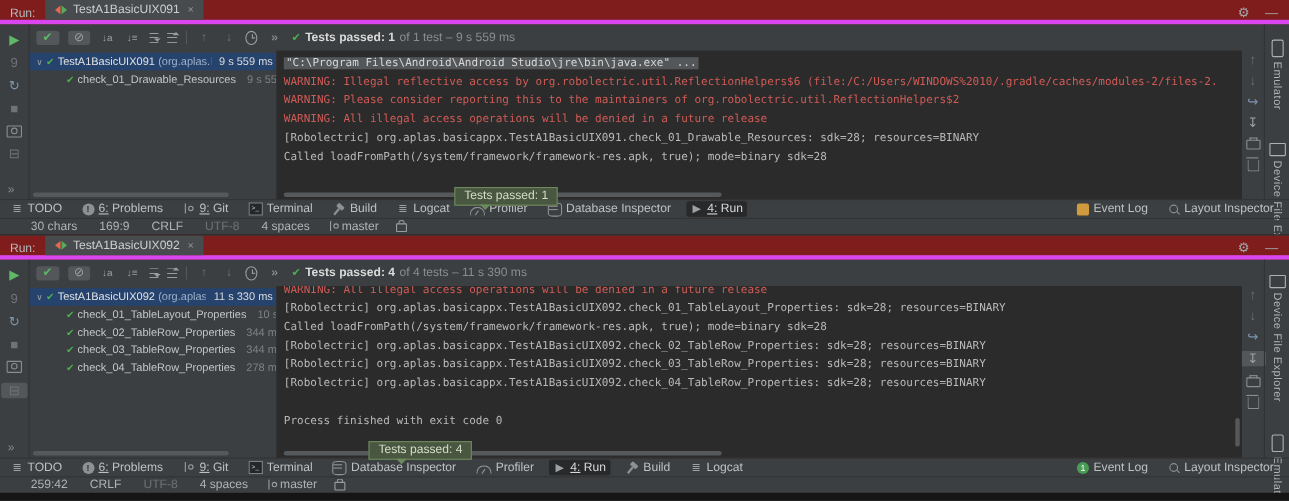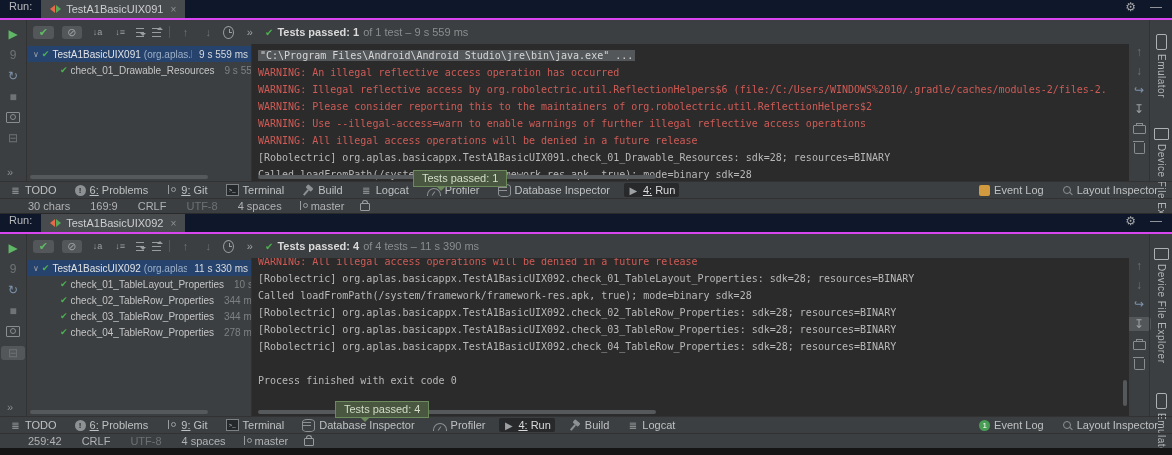--- a/index.html
+++ b/index.html
@@ -1,21 +1,21 @@
 <!DOCTYPE html>
 <html><head>
 <meta charset="utf-8">
 <style>
   html,body{margin:0;padding:0}
   body{width:1172px;height:455px;background:#151515;font-family:"Liberation Sans",sans-serif;overflow:hidden}
   .win{position:relative;width:1172px;background:#3c3f41;color:#bbbbbb;display:flex;flex-direction:column;overflow:hidden}
   .win.top{height:213px;border-bottom:1px solid #2a2a2a}
   .win.bot{height:234px}
   
-  .hdr{flex:0 0 18px;height:18px;display:flex;align-items:flex-start;font-size:11px;border-bottom:2px solid #d946ef;background:#0f172a}
+  .hdr{flex:0 0 18px;height:18px;display:flex;align-items:flex-end;font-size:11px;border-bottom:4px solid #d946ef;background:#7f1d1d}
   .runlbl{padding:0 9px;color:#b7b9bb}
   .tab{display:flex;align-items:center;gap:5px;background:#474b4e;height:18px;padding:0 9px;color:#cdced0;cursor:default}
   .tclose{color:#8f9294;font-size:10px;margin-left:2px}
   .hdr-sp{flex:1}
   .gear{color:#a2a5a7;font-size:12px;margin-right:14px}
   .minz{color:#a2a5a7;font-size:12px;margin-right:10px}
   
   .bodyrow{flex:1;display:flex;min-height:0}
   .lstripe{flex:0 0 26px;width:26px;display:flex;flex-direction:column;align-items:center;gap:9px;padding-top:8px;position:relative;border-right:1px solid #323232}
   .lic{font-size:12px;line-height:12px;width:18px;text-align:center;display:inline-flex;align-items:center;justify-content:center}
@@ -188,24 +188,22 @@
               <span class="tchev"></span>
               <span class="tick">✔</span>
               <span class="tname">check_01_Drawable_Resources</span>
               <span class="tpkg"></span>
               <span class="tdur">9 s 559 ms</span>
             </div>
           <div class="scroll-h"></div>
         </div>
         <div class="console">
           <div class="cl sel"><span>"C:\Program Files\Android\Android Studio\jre\bin\java.exe" ...</span></div>
-            <div class="cl warn"><span>WARNING: An illegal reflective access operation has occurred</span></div>
             <div class="cl warn"><span>WARNING: Illegal reflective access by org.robolectric.util.ReflectionHelpers$6 (file:/C:/Users/WINDOWS%2010/.gradle/caches/modules-2/files-2.</span></div>
             <div class="cl warn"><span>WARNING: Please consider reporting this to the maintainers of org.robolectric.util.ReflectionHelpers$2</span></div>
-            <div class="cl warn"><span>WARNING: Use --illegal-access=warn to enable warnings of further illegal reflective access operations</span></div>
             <div class="cl warn"><span>WARNING: All illegal access operations will be denied in a future release</span></div>
             <div class="cl plain"><span>[Robolectric] org.aplas.basicappx.TestA1BasicUIX091.check_01_Drawable_Resources: sdk=28; resources=BINARY</span></div>
             <div class="cl plain"><span>Called loadFromPath(/system/framework/framework-res.apk, true); mode=binary sdk=28</span></div>
           <div class="scroll-h"></div>
         </div>
       </div>
     </div>
     <div class="rtools">
       <span class="lic c-dim">↑</span>
         <span class="lic c-dim">↓</span>

